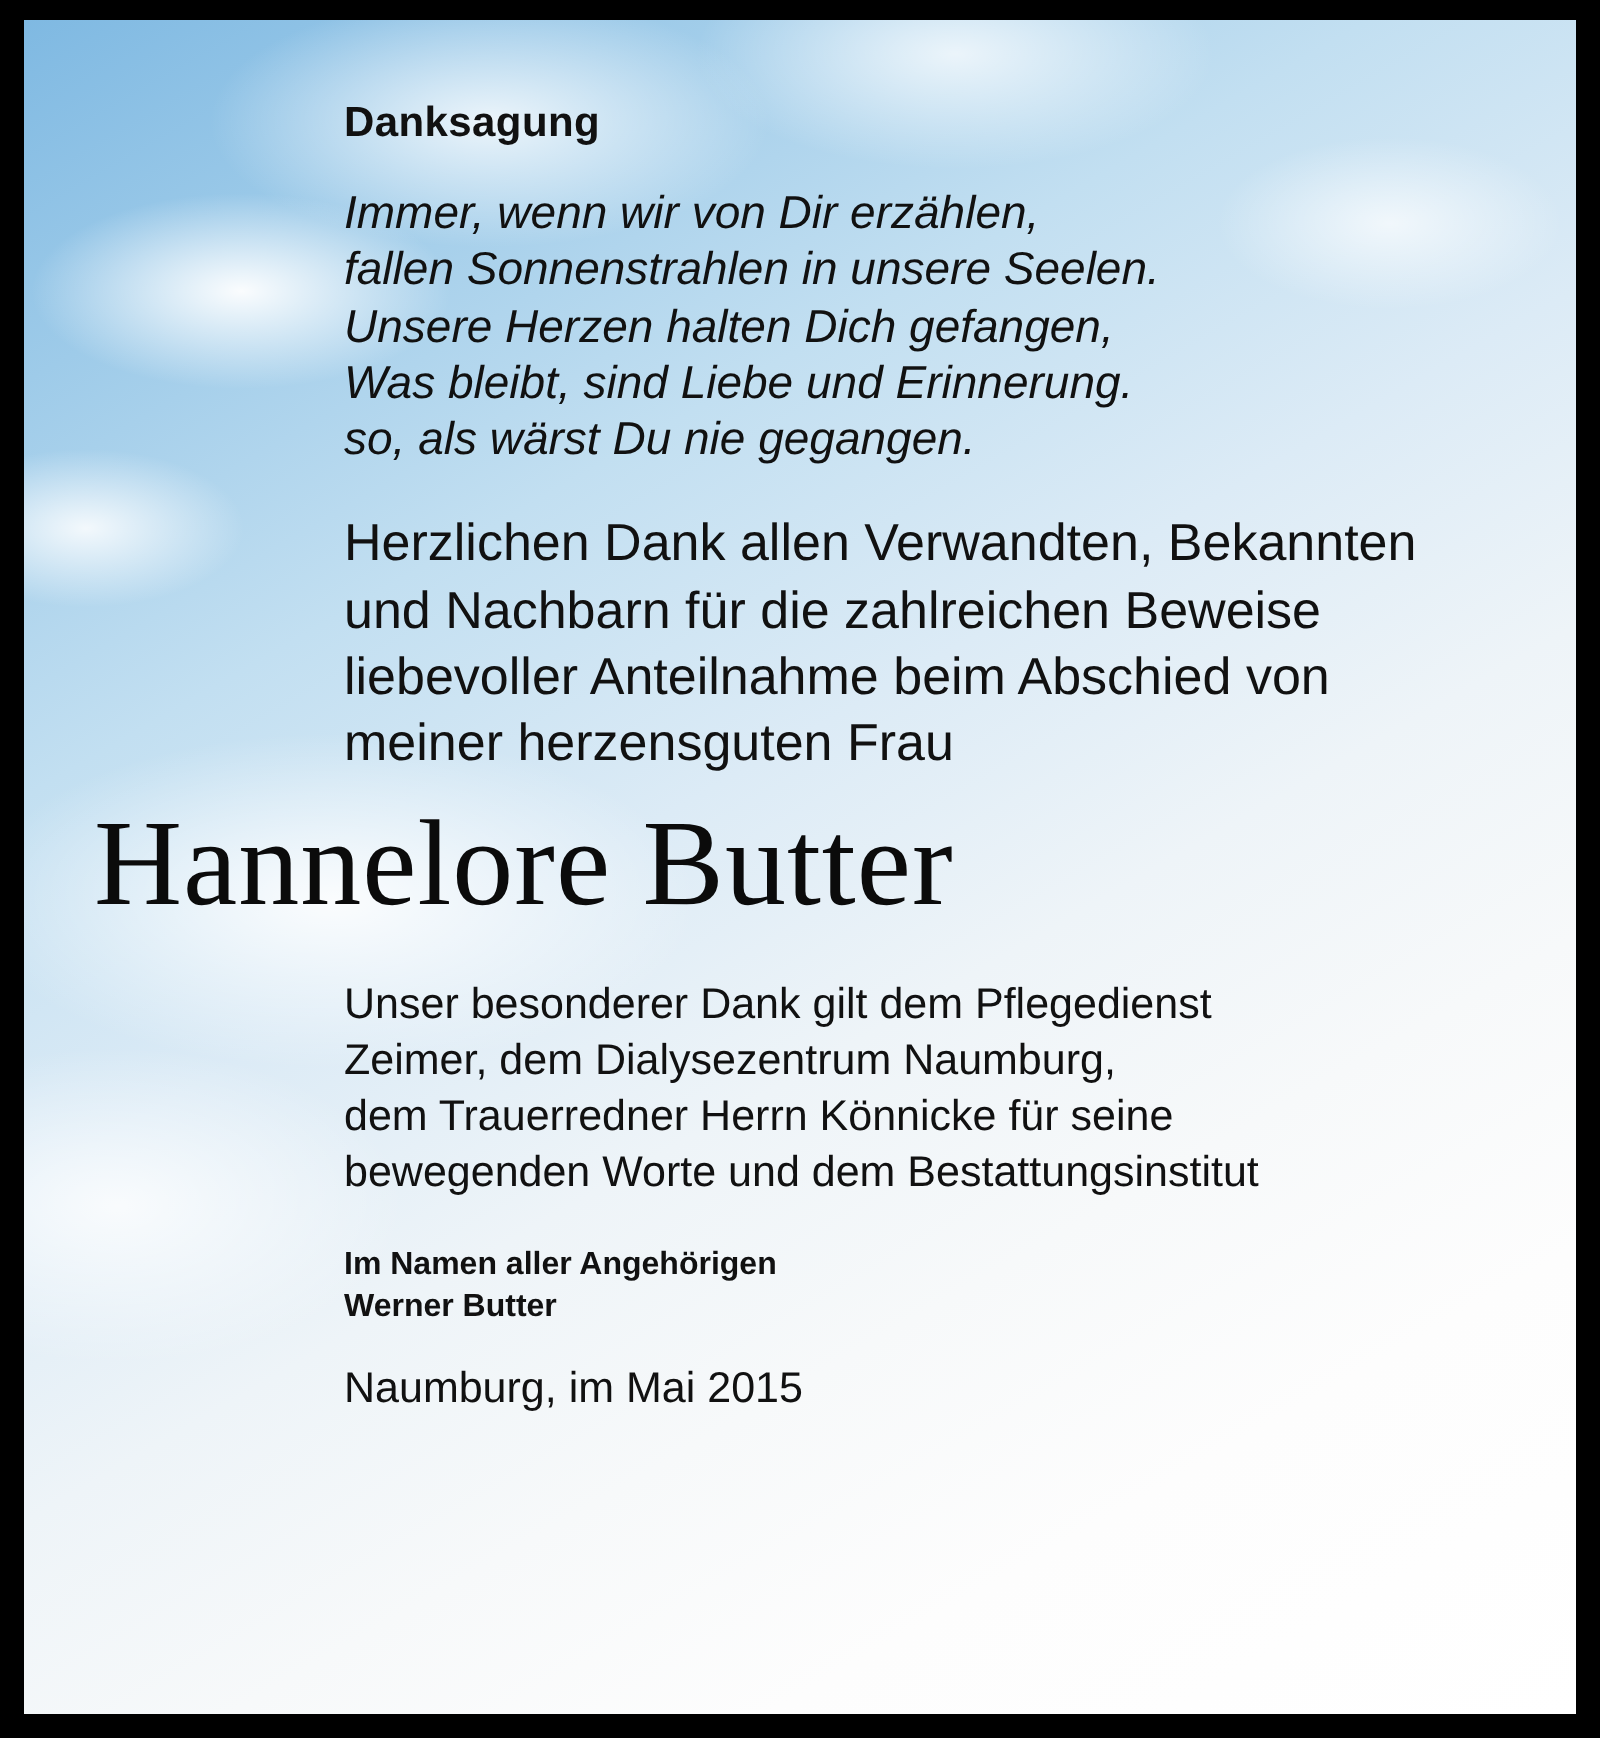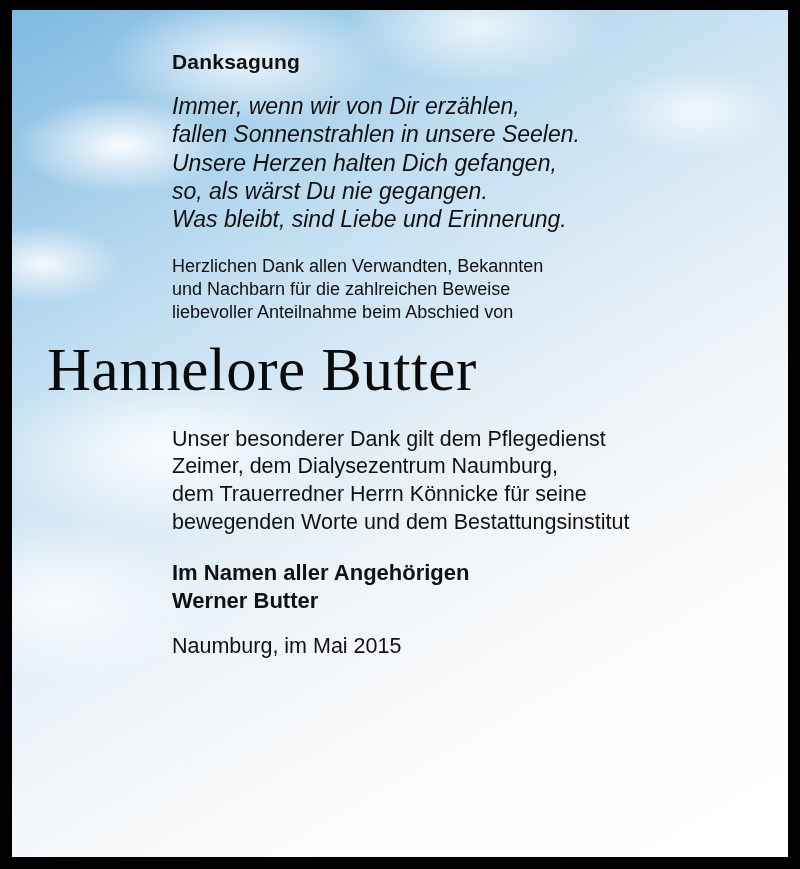--- a/index.html
+++ b/index.html
@@ -58,21 +58,21 @@
     font-size: 23px;
     line-height: 1.23;
     margin: 0 0 22px 0;
     color: #111;
   }
   .verse div {
     white-space: nowrap;
   }
   .body-text {
     font-family: "Liberation Sans", sans-serif;
-    font-size: 18px;
+    font-size: 26px;
     line-height: 1.28;
     margin: 0 0 14px 0;
     color: #111;
   }
   .body-text div {
     white-space: nowrap;
   }
   .name {
     font-family: "Liberation Serif", serif;
     font-size: 61px;
@@ -88,21 +88,21 @@
     line-height: 1.3;
     margin: 0 0 22px 0;
     color: #111;
   }
   .thanks div {
     white-space: nowrap;
   }
   .signature {
     font-family: "Liberation Sans", sans-serif;
     font-weight: bold;
-    font-size: 22px;
+    font-size: 16px;
     line-height: 1.28;
     margin: 0 0 18px 0;
     color: #111;
   }
   .place-date {
     font-family: "Liberation Sans", sans-serif;
     font-size: 21.5px;
     margin: 0;
     color: #111;
   }
@@ -113,28 +113,29 @@
 <div id="page">
   <div id="card">
     <div id="content">
 
       <div class="heading">Danksagung</div>
 
       <div class="verse">
         <div>Immer, wenn wir von Dir erzählen,</div>
         <div>fallen Sonnenstrahlen in unsere Seelen.</div>
         <div>Unsere Herzen halten Dich gefangen,</div>
+        <div>Was bleibt, sind Liebe und Erinnerung.</div>
         <div>so, als wärst Du nie gegangen.</div>
-        <div>Was bleibt, sind Liebe und Erinnerung.</div>
       </div>
 
       <div class="body-text">
         <div>Herzlichen Dank allen Verwandten, Bekannten</div>
         <div>und Nachbarn für die zahlreichen Beweise</div>
         <div>liebevoller Anteilnahme beim Abschied von</div>
+        <div>meiner herzensguten Frau</div>
       </div>
 
       <div class="name">Hannelore Butter</div>
 
       <div class="thanks">
         <div>Unser besonderer Dank gilt dem Pflegedienst</div>
         <div>Zeimer, dem Dialysezentrum Naumburg,</div>
         <div>dem Trauerredner Herrn Könnicke für seine</div>
         <div>bewegenden Worte und dem Bestattungsinstitut</div>
       </div>

